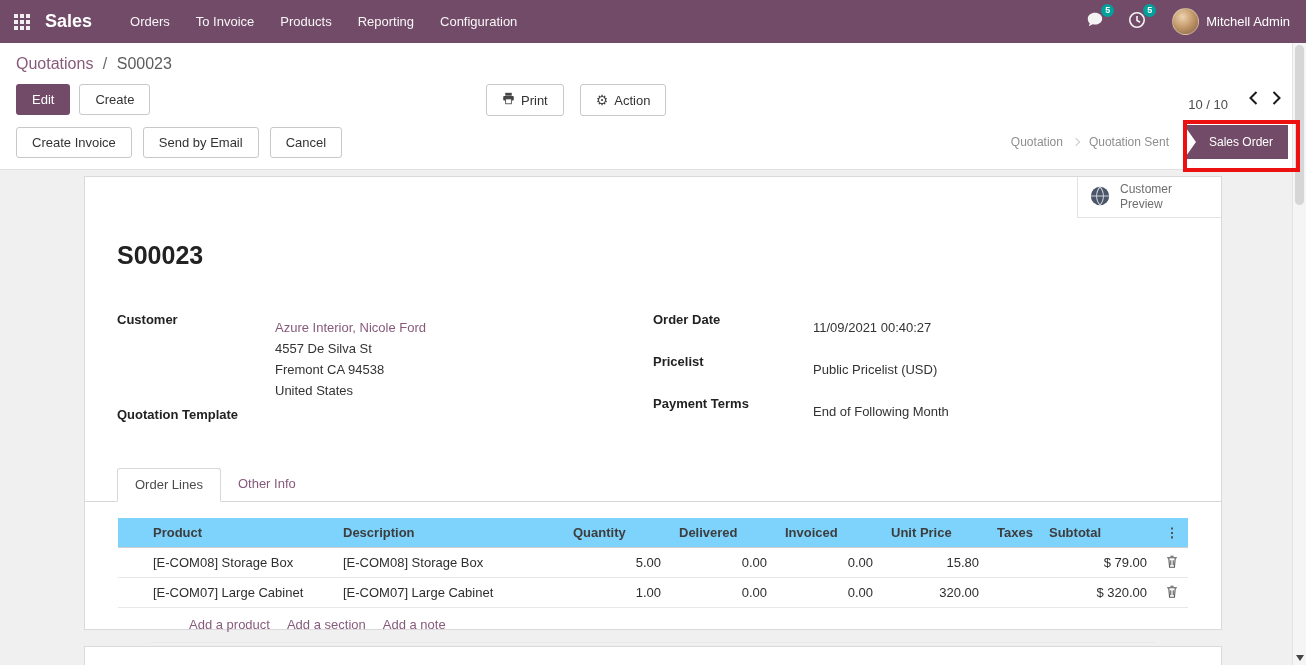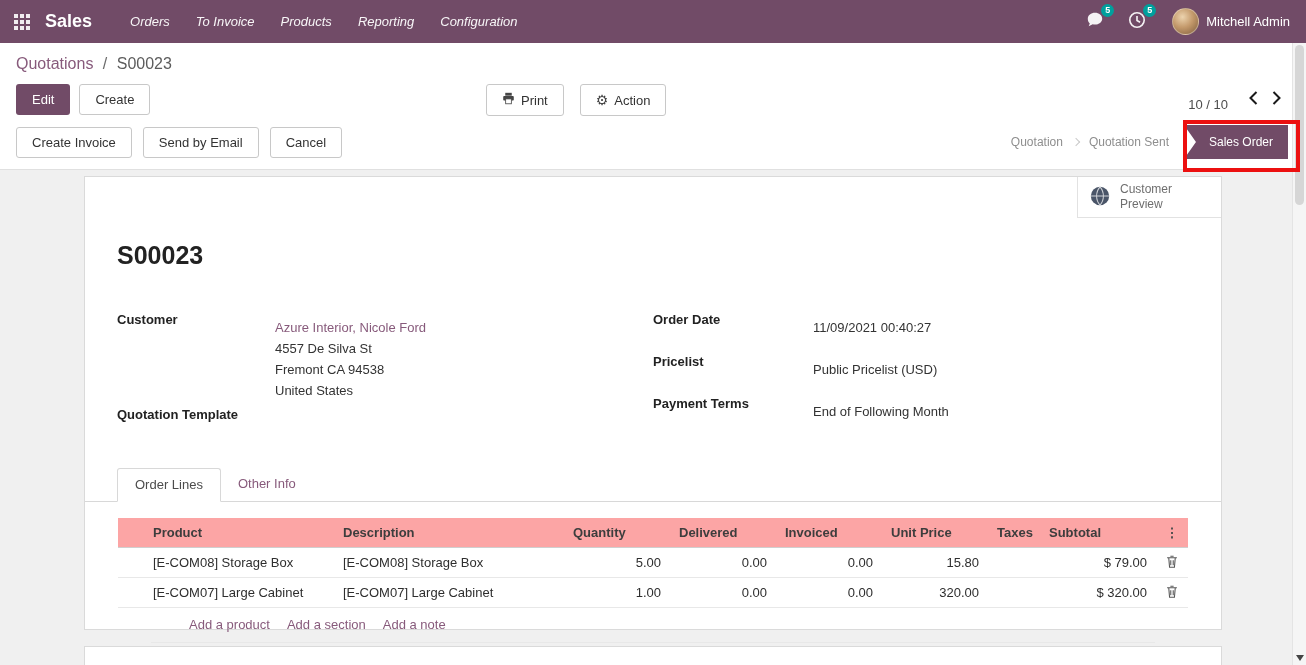--- a/index.html
+++ b/index.html
@@ -8,21 +8,21 @@
   width: 1306px; height: 665px; overflow: hidden; position: relative;
   font-family: "Liberation Sans", sans-serif; background: #f0f0f0;
 }
 
 
 .navbar { height: 43px; background: #714B67; display: flex; align-items: center; padding: 0 16px 0 14px; color: #fff; }
 .apps-icon { display: grid; grid-template-columns: repeat(3, 4px); grid-gap: 2px; cursor: pointer; margin-right: 15px; }
 .apps-icon i { width: 4px; height: 4px; background: rgba(255,255,255,.9); display: block; }
 .app-name { font-size: 18px; font-weight: bold; margin-right: 25px; cursor: pointer; }
 .nav-menu { display: flex; align-items: center; height: 100%; }
-.nav-item { font-size: 13px; padding: 0 13px; height: 100%; display: flex; align-items: center; cursor: pointer; color: rgba(255,255,255,.95); font-style: italic; }
+.nav-item { font-size: 13px; padding: 0 13px; height: 100%; display: flex; align-items: center; cursor: pointer; color: rgba(255,255,255,.95); }
 .nav-right { margin-left: auto; display: flex; align-items: center; }
 .nav-icon { position: relative; margin-left: 24px; cursor: pointer; display: flex; }
 .badge { position: absolute; top: -7px; right: -10px; background: #00A09D; color: #fff; font-size: 9px; font-weight: bold; border-radius: 8px; padding: 2px 4px; line-height: 1; }
 .user { display: flex; align-items: center; margin-left: 26px; cursor: pointer; }
 .avatar { width: 27px; height: 27px; border-radius: 50%; margin-right: 7px;
   background: radial-gradient(circle at 38% 32%, #ecd3ae 0%, #c49a6c 45%, #7e5c3a 100%);
   border: 1px solid rgba(255,255,255,.35); }
 .user-name { font-size: 13px; }
 
 
@@ -71,21 +71,21 @@
 .addr-line { margin-top: 5px; color: #333; }
 
 
 .tabs { display: flex; margin-top: 30px; padding-left: 32px; border-bottom: 1px solid #d8d8d8; }
 .tab { font-size: 13px; padding: 8px 17px 9px; color: #875a7b; cursor: pointer; }
 .tab.active { color: #4c4c4c; border: 1px solid #d8d8d8; border-bottom-color: #fff; margin-bottom: -1px; border-radius: 3px 3px 0 0; background: #fff; }
 
 
 .lines-wrap { margin: 16px 33px 0; }
 table.lines { width: 100%; border-collapse: collapse; font-size: 13px; table-layout: fixed; }
-.lines th { background: #fca5a5; font-weight: bold; color: #3d3d3d; text-align: left; padding: 7px 9px; border-bottom: 1px solid #cfcfcf; overflow: hidden; white-space: nowrap; }
+.lines th { background: #7dd3fc; font-weight: bold; color: #3d3d3d; text-align: left; padding: 7px 9px; border-bottom: 1px solid #cfcfcf; overflow: hidden; white-space: nowrap; }
 .lines td { padding: 7px 9px; color: #2e2e2e; border-bottom: 1px solid #e8e8e8; background: #fff; overflow: hidden; white-space: nowrap; }
 .col-handle { width: 26px; padding: 0; }
 .col-icon { width: 32px; text-align: center; }
 th.col-icon, td.col-icon { padding: 4px 2px; text-align: center; }
 .num { text-align: right; }
 .col-product { width: 190px; }
 .col-qty, .col-delivered, .col-invoiced, .col-price { width: 106px; }
 .col-taxes { width: 52px; }
 .col-subtotal { width: 116px; }
 .kebab { font-size: 13px; color: #4c4c4c; font-weight: bold; cursor: pointer; }

